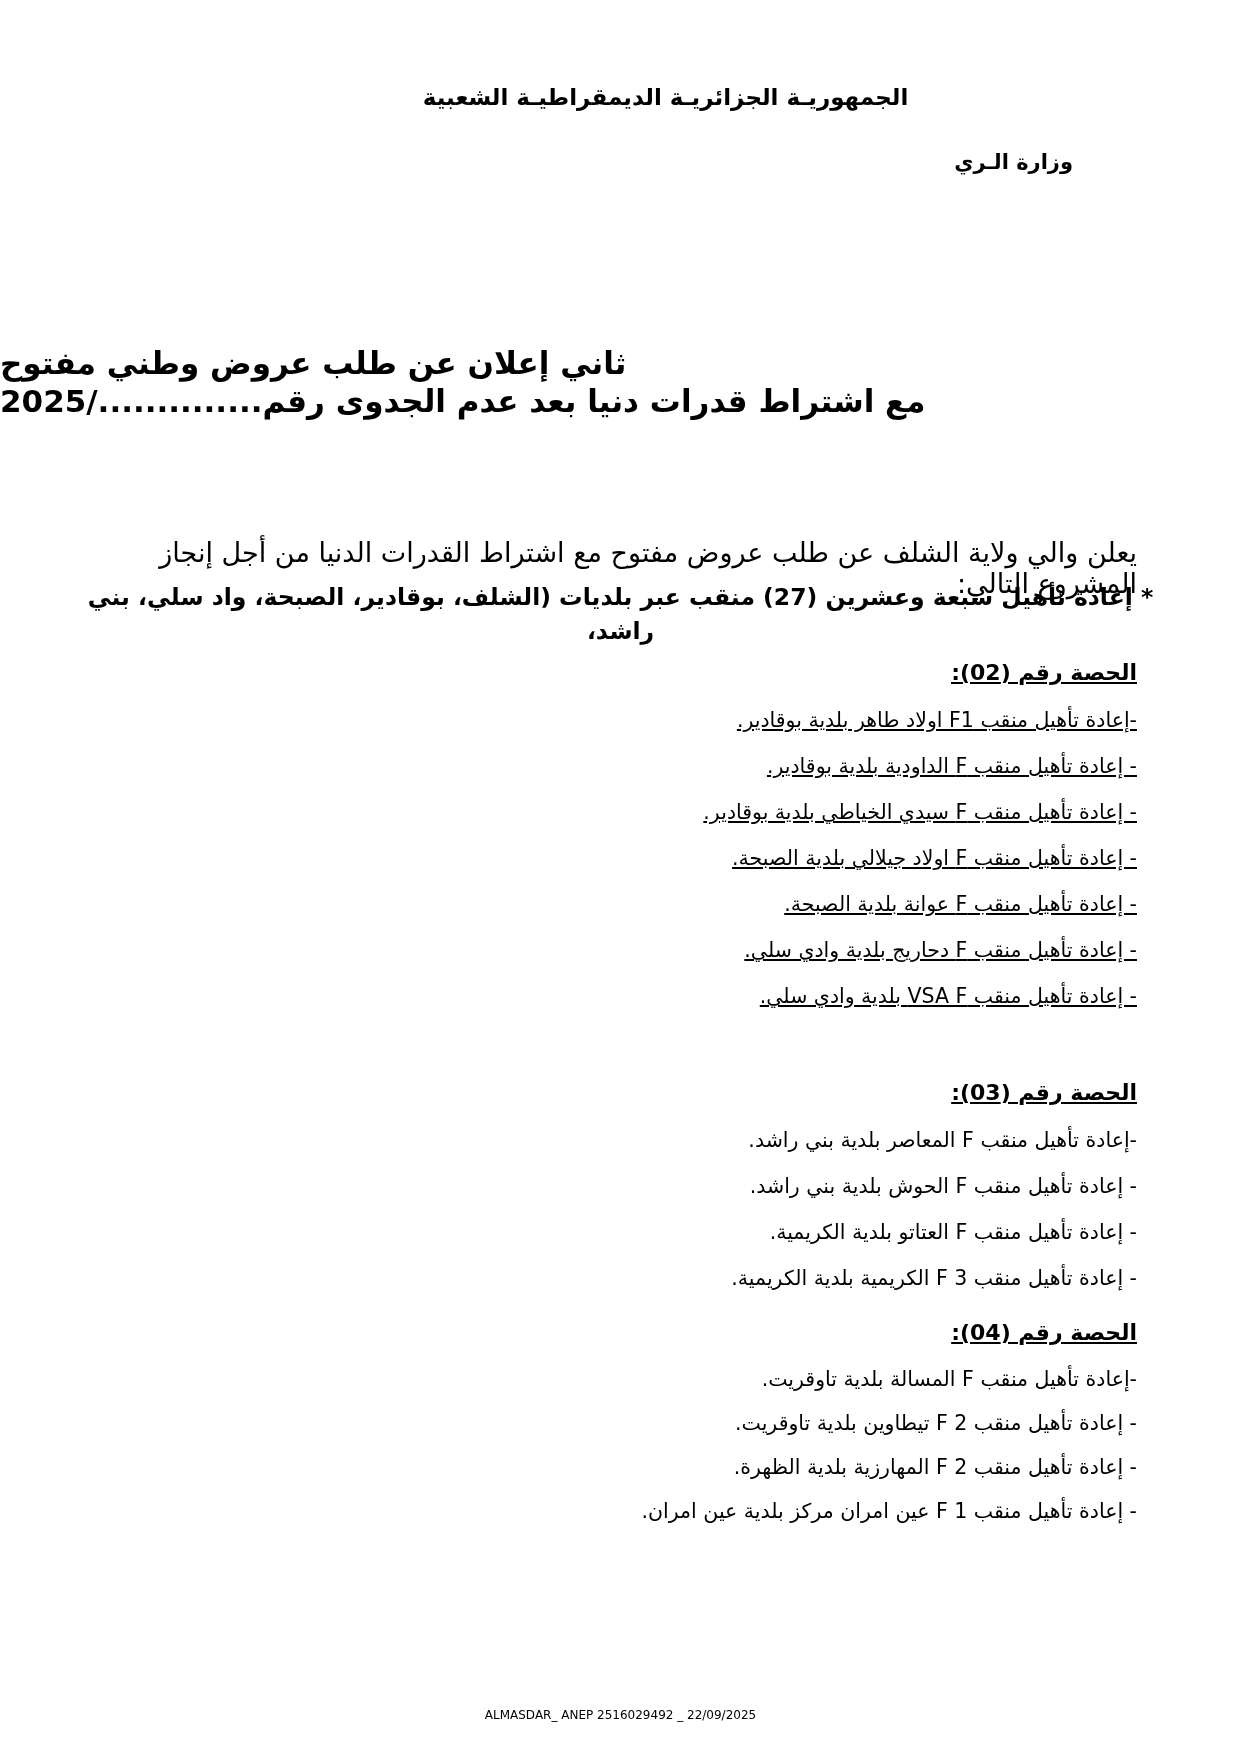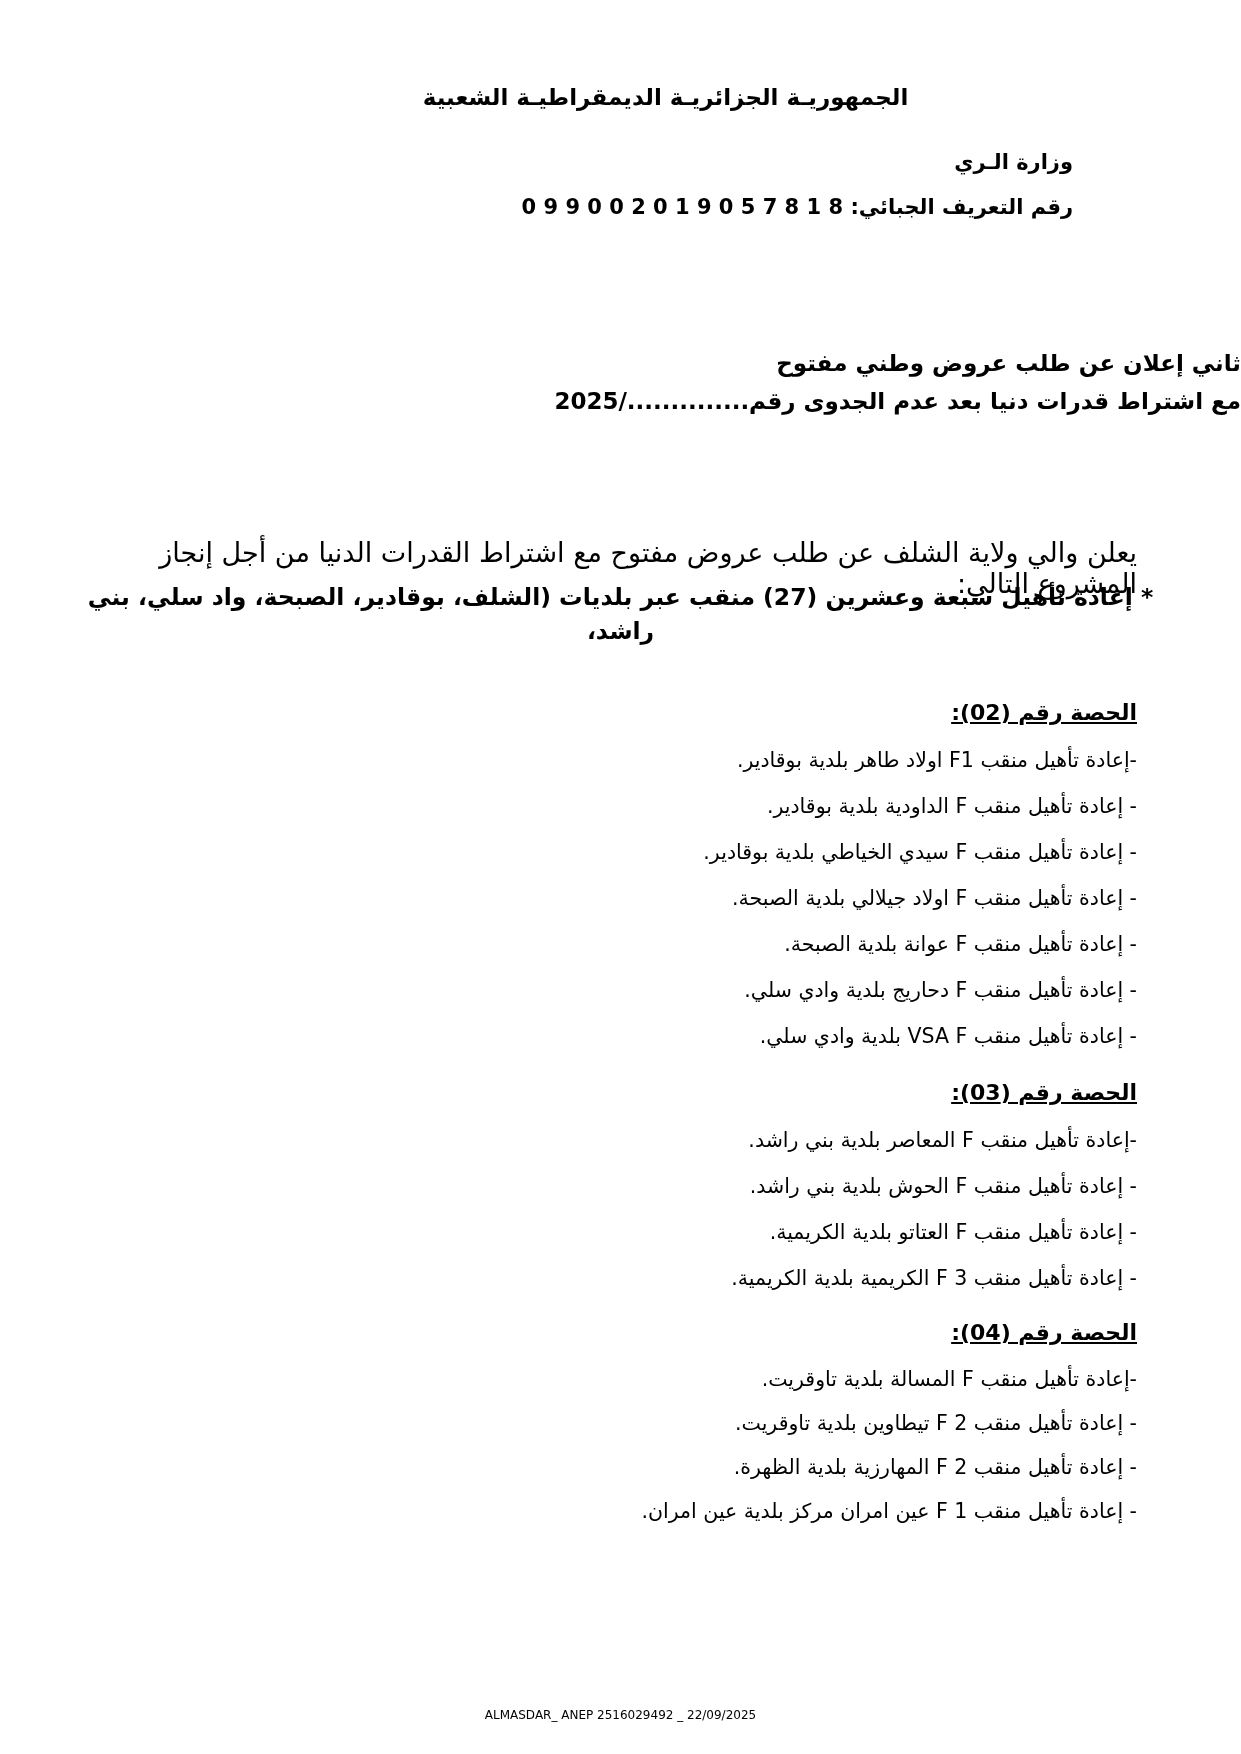--- a/index.html
+++ b/index.html
@@ -25,24 +25,24 @@
     top: 140px; right: 168px;
     text-align: right;
     font-weight: bold;
     font-size: 21px;
     line-height: 45px;
     white-space: nowrap;
   }
   .tax-number { letter-spacing: 1px; }
   .title-block {
     position: absolute;
-    top: 344px; left: 12px; right: 0;
-    text-align: right;
+    top: 344px; left: 0; right: 0;
+    text-align: left;
     font-weight: bold;
-    font-size: 23px;
+    font-size: 31px;
     line-height: 38px;
   }
   .intro-line {
     position: absolute;
     top: 537px; right: 104px; left: 60px;
     text-align: right;
     font-size: 27px;
   }
   .project-block {
     position: absolute;
@@ -50,21 +50,21 @@
     text-align: center;
     font-weight: bold;
     font-size: 23.5px;
     line-height: 34px;
   }
   .lot {
     position: absolute;
     right: 104px; left: 60px;
     text-align: right;
   }
-  .lot-02 { top: 700px; }
+  .lot-02 { top: 660px; text-decoration: underline; }
   .lot-03 { top: 1080px; }
   .lot-04 { top: 1320px; }
   .lot-heading {
     font-weight: bold;
     font-size: 22px;
     text-decoration: underline;
   }
   .lot-items { margin-top: 12px; }
   .lot-item {
     font-size: 20.5px;
@@ -81,24 +81,20 @@
 </style>
 </head>
 <body>
 
 <div class="page">
 
   <div class="national-header">الجمهوريـة الجزائريـة الديمقراطيـة الشعبية</div>
 
   <div class="ministry-block">
     <div>وزارة الـري</div>
-    <div>
-      <span>رقم التعريف الجبائي:</span>
-      <span dir="ltr" class="tax-number">0 9 9 0 0 2 0 1 9 0 5 7 8 1 8</span>
-    </div>
   </div>
 
   <div class="title-block">
     <div>ثاني إعلان عن طلب عروض وطني مفتوح</div>
     <div>مع اشتراط قدرات دنيا بعد عدم الجدوى رقم............../2025</div>
   </div>
 
   <div class="intro-line">يعلن والي ولاية الشلف عن طلب عروض مفتوح مع اشتراط القدرات الدنيا من أجل إنجاز المشروع التالي:</div>
 
   <div class="project-block">

